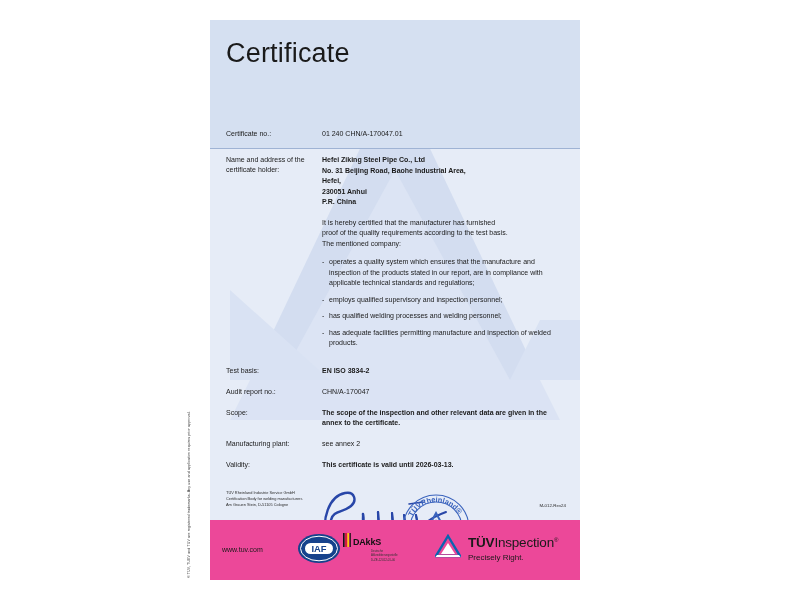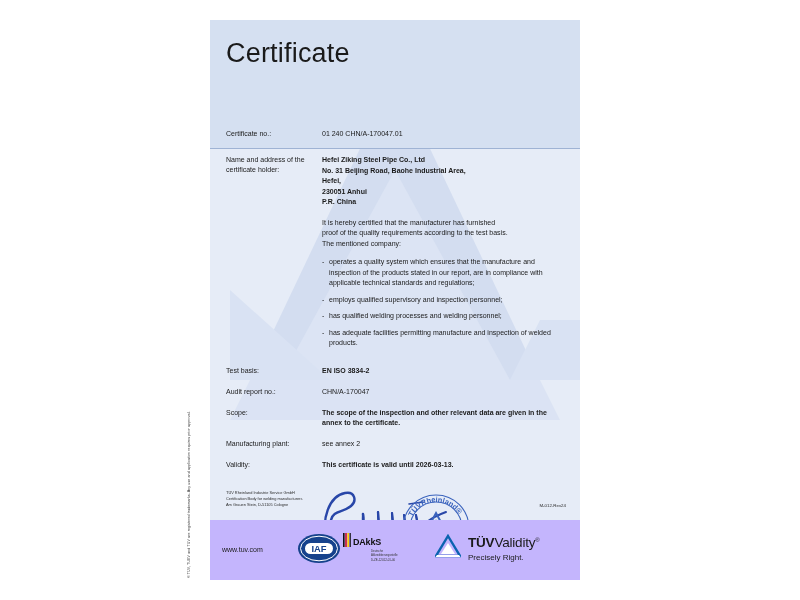--- a/index.html
+++ b/index.html
@@ -118,21 +118,21 @@
   .cfoot {
     position: absolute; left: 16px; top: 470px; width: 340px;
     display: flex; justify-content: space-between; align-items: flex-end;
   }
   .cfoot .addr { font-size: 3.9px; line-height: 1.55; color: #2b2b2b; }
   .cfoot .rev { font-size: 4.4px; color: #2b2b2b; }
 
   
   .lfoot {
     position: absolute; left: 0; top: 500px; width: 370px; height: 60px;
-    background: #c4b5fd;
+    background: #ec4899;
   }
   .lfoot-in {
     position: relative; width: 100%; height: 100%;
   }
   .url {
     position: absolute; left: 12px; top: 26px;
     font-size: 7px; color: #1a1a1a;
   }
   .iaf { position: absolute; left: 87px; top: 13px; width: 44px; height: 31px; }
   .dakks { position: absolute; left: 133px; top: 13px; }
@@ -317,21 +317,21 @@
           </div>
         </div>
 
         <div class="tuvlogo">
           <svg class="tuvmark" viewBox="0 0 26 24">
             <path d="M13 2 L25 22 L1 22 Z" fill="none" stroke="#0b63b0" stroke-width="2.4"></path>
             <path d="M13 9 L20 20 L6 20 Z" fill="#ffffff"></path>
             <path d="M2 21 L24 21 L25.5 23 L0.5 23 Z" fill="#ffffff"></path>
           </svg>
           <div class="tuvtext">
-            <div class="tuvname"><b>TÜV</b><span>Validity</span><sup>®</sup></div>
+            <div class="tuvname"><b>TÜV</b><span>Inspection</span><sup>®</sup></div>
             <div class="tuvslog">Precisely Right.</div>
           </div>
         </div>
       </div>
     </div>
 
   </div>
 </div>
 
 </body></html>

